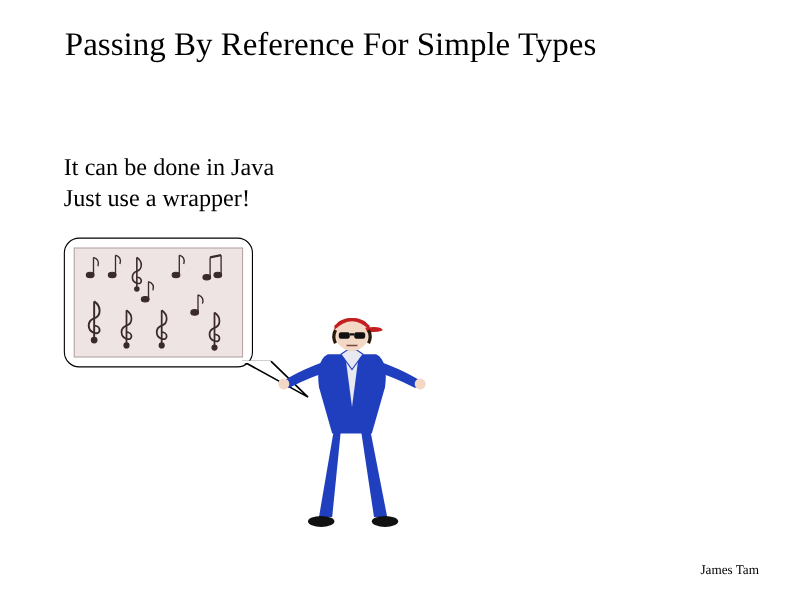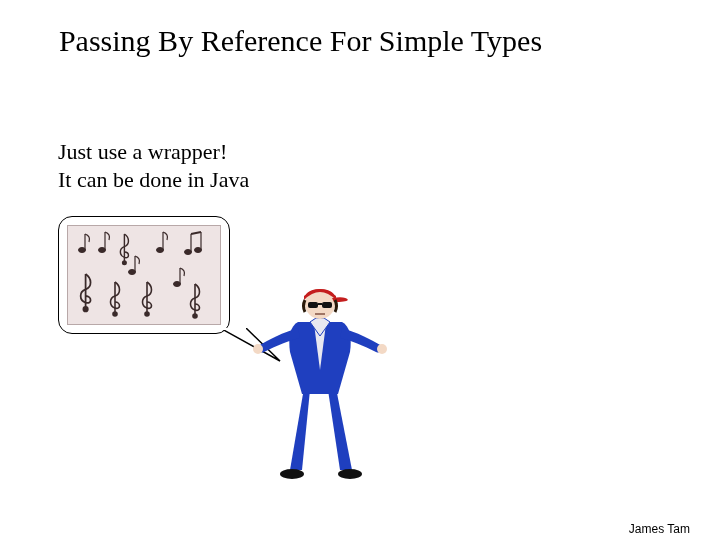--- a/index.html
+++ b/index.html
@@ -79,37 +79,37 @@
   }
   .footer-left {
     position: absolute;
     bottom: 14px;
     left: 58px;
     font-family: Arial, Helvetica, sans-serif;
     font-size: 12px;
   }
   .footer-right {
     position: absolute;
-    bottom: 4px;
+    bottom: 14px;
     right: 30px;
-    font-family: Liberation Sans, sans-serif;
+    font-family: Liberation Serif, serif;
     font-size: 12px;
     text-align: center;
   }
 </style>
 </head>
 <body>
 
 <div class="slide">
 
   <div class="title">Passing By Reference For Simple Types</div>
 
   <div class="body-text">
+    <div>It can be done in Java</div>
     <div>Just use a wrapper!</div>
-    <div>It can be done in Java</div>
   </div>
 
   <div class="speech-bubble">
     <div class="music-box">
       <svg viewBox="0 0 150 98">
 
         <g fill="#3a2a2a" stroke="#3a2a2a" stroke-width="1">
 
           <g transform="translate(10,8)">
             <ellipse cx="3" cy="16" rx="3.5" ry="2.5"></ellipse>

